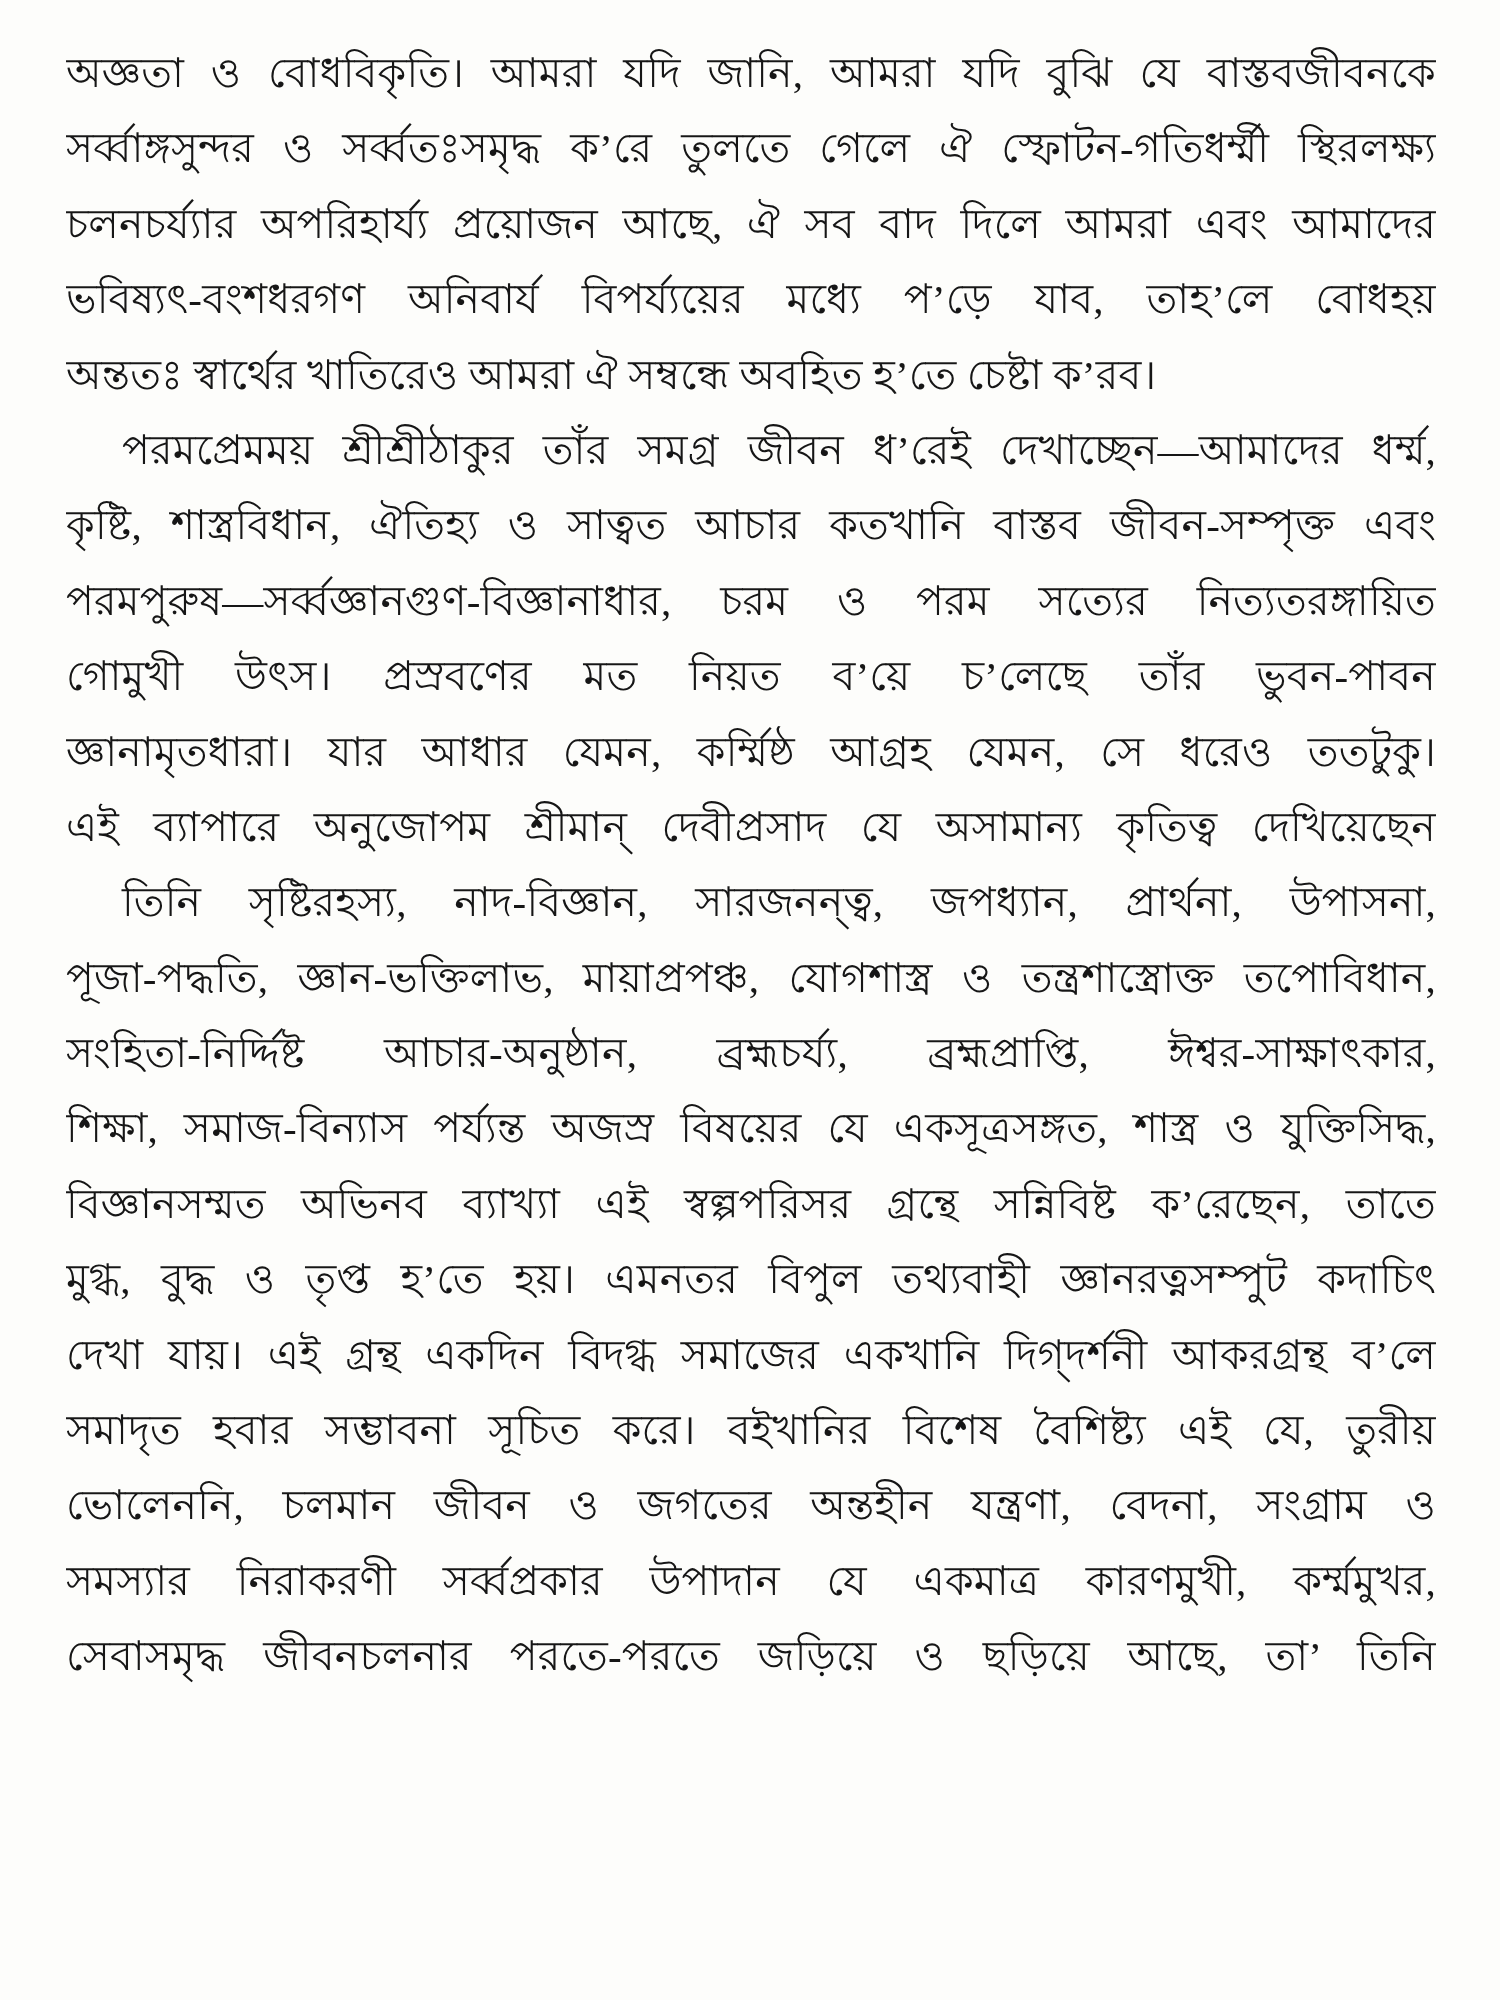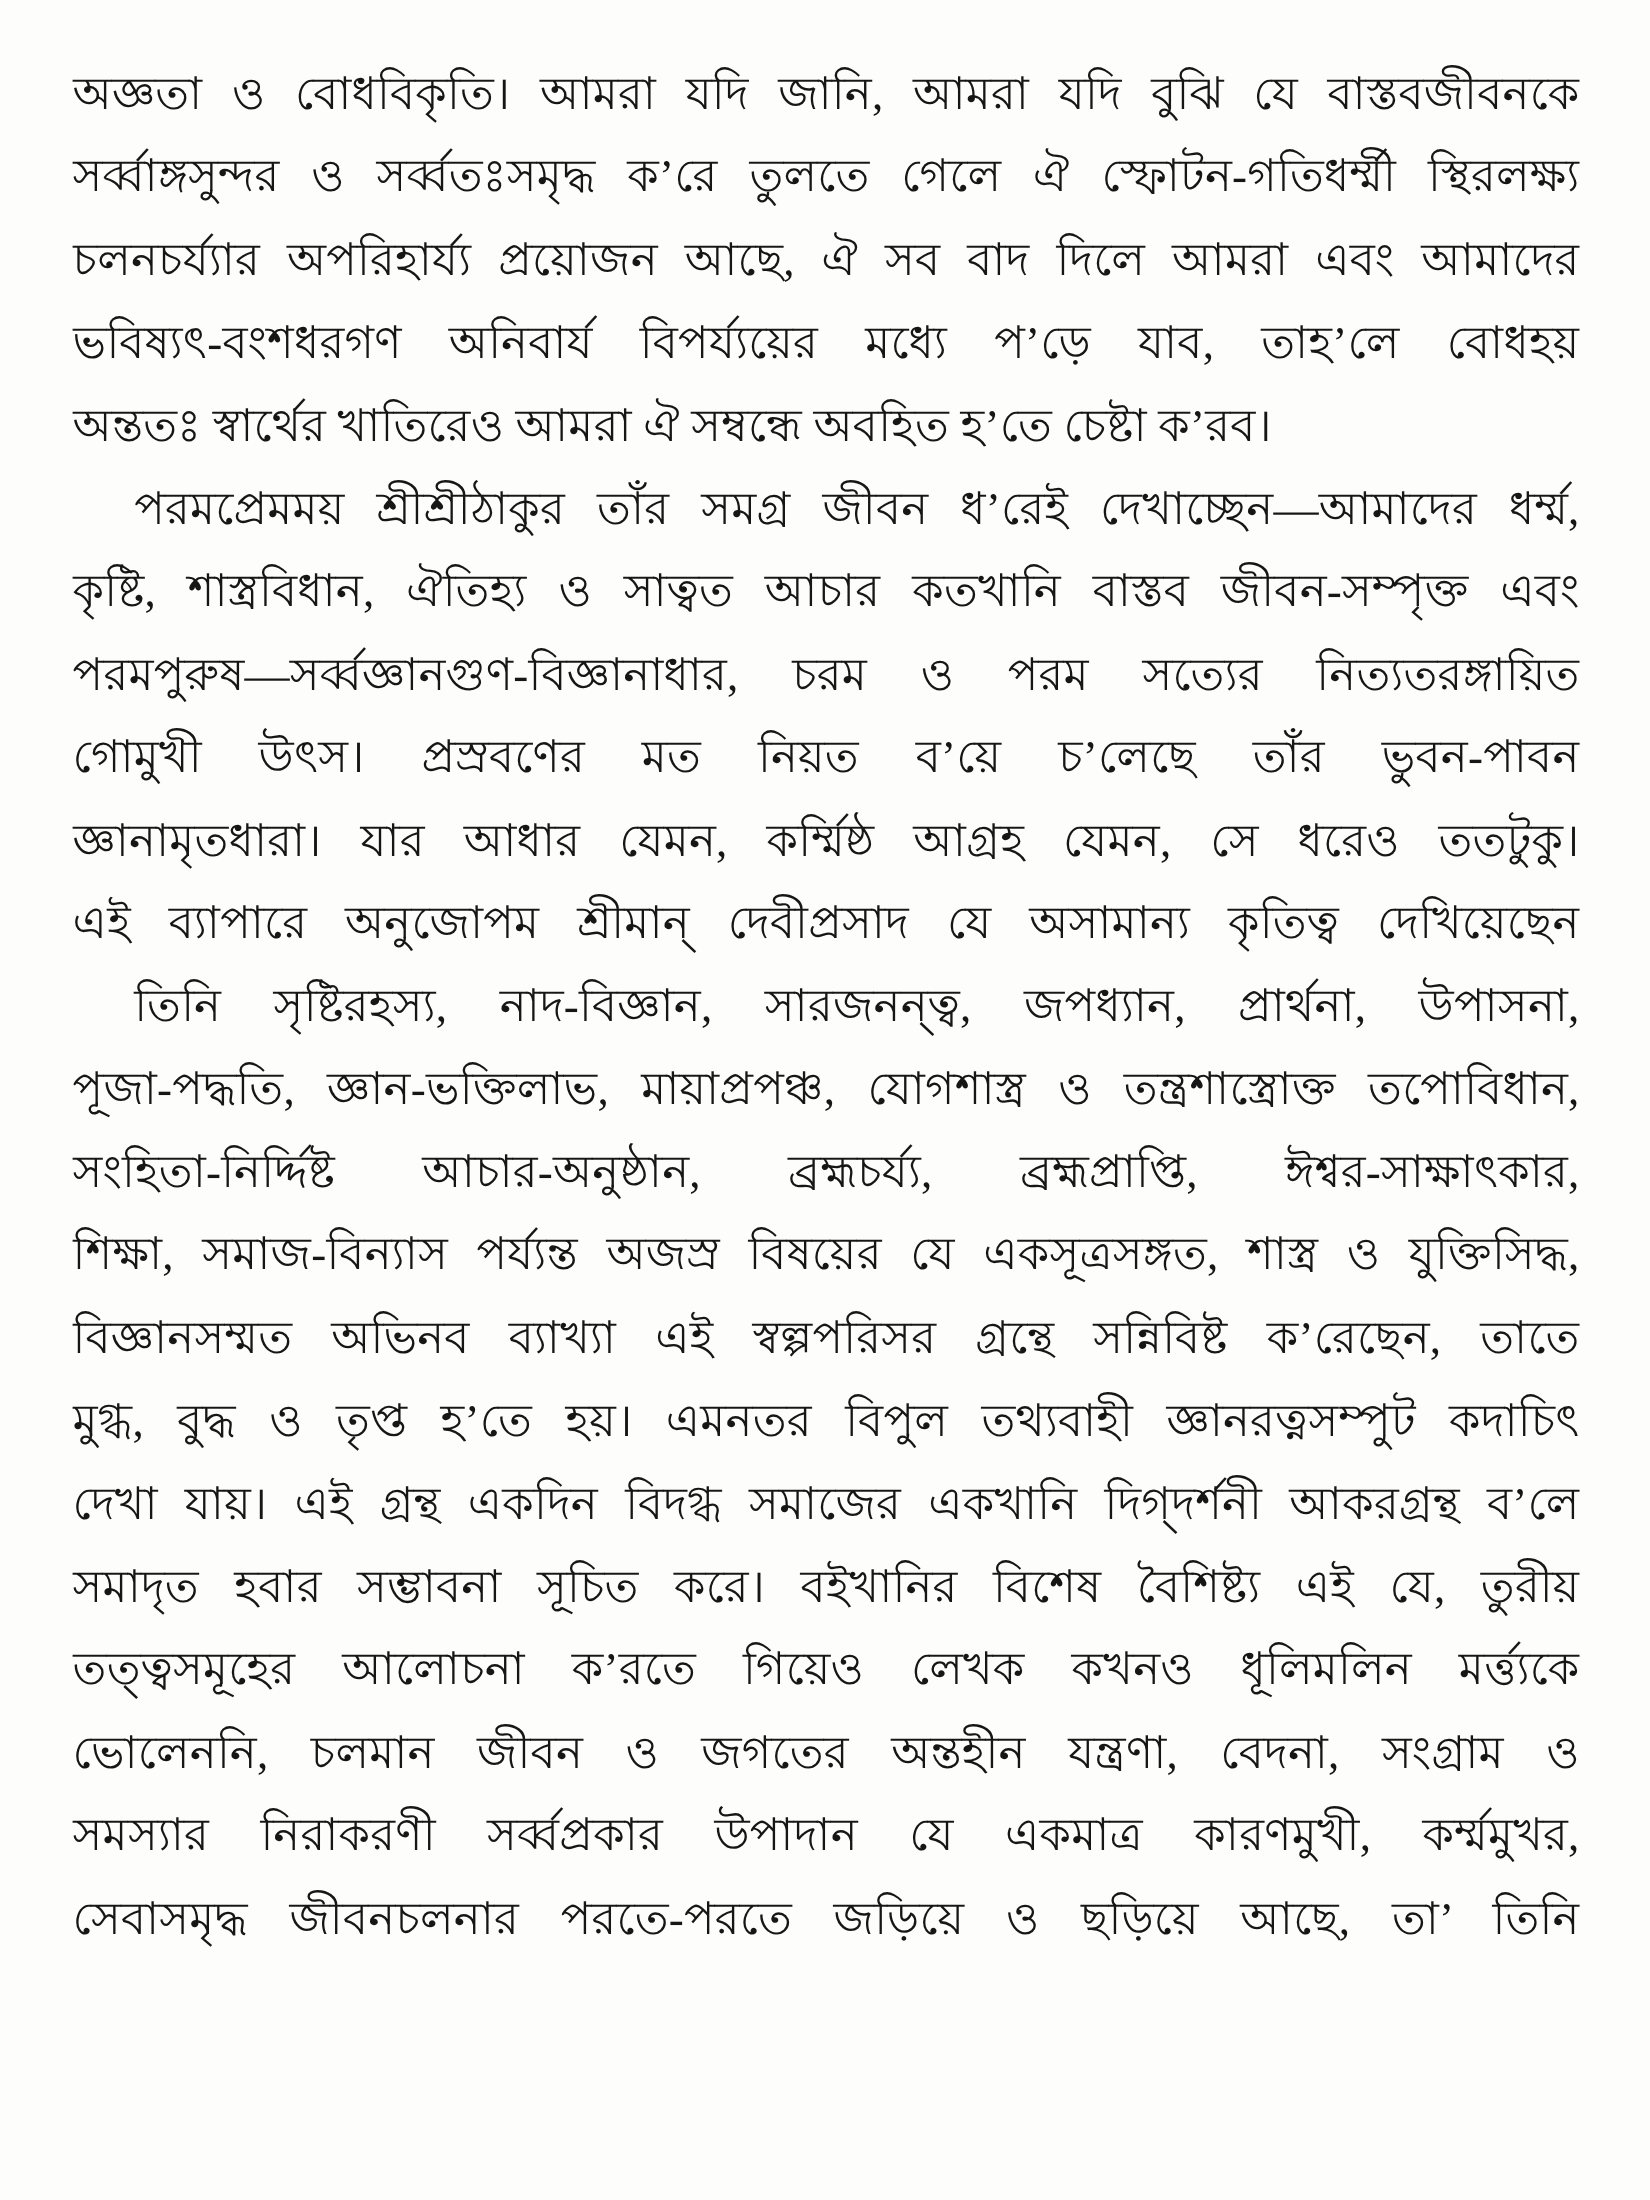--- a/index.html
+++ b/index.html
@@ -7,21 +7,21 @@
     padding: 0;
     background: #ffffff;
   }
   .page {
     position: relative;
     width: 1500px;
     height: 2000px;
     margin: 0 auto;
     background: #fdfdfb;
     box-sizing: border-box;
-    padding: 48px 64px 0 66px;
+    padding: 36px 64px 0 66px;
     overflow: hidden;
   }
   .text-block {
     width: 100%;
   }
   .paragraph {
     margin: 0;
     padding: 0;
   }
   .line {
@@ -64,19 +64,18 @@
       </div>
       <div class="paragraph">
         <div class="line indent">তিনি সৃষ্টিরহস্য, নাদ-বিজ্ঞান, সারজনন্ত্ব, জপধ্যান, প্রার্থনা, উপাসনা,</div>
         <div class="line">পূজা-পদ্ধতি, জ্ঞান-ভক্তিলাভ, মায়াপ্রপঞ্চ, যোগশাস্ত্র ও তন্ত্রশাস্ত্রোক্ত তপোবিধান,</div>
         <div class="line">সংহিতা-নির্দ্দিষ্ট আচার-অনুষ্ঠান, ব্রহ্মচর্য্য, ব্রহ্মপ্রাপ্তি, ঈশ্বর-সাক্ষাৎকার,</div>
         <div class="line">শিক্ষা, সমাজ-বিন্যাস পর্য্যন্ত অজস্র বিষয়ের যে একসূত্রসঙ্গত, শাস্ত্র ও যুক্তিসিদ্ধ,</div>
         <div class="line">বিজ্ঞানসম্মত অভিনব ব্যাখ্যা এই স্বল্পপরিসর গ্রন্থে সন্নিবিষ্ট ক’রেছেন, তাতে</div>
         <div class="line">মুগ্ধ, বুদ্ধ ও তৃপ্ত হ’তে হয়। এমনতর বিপুল তথ্যবাহী জ্ঞানরত্নসম্পুট কদাচিৎ</div>
         <div class="line">দেখা যায়। এই গ্রন্থ একদিন বিদগ্ধ সমাজের একখানি দিগ্‌দর্শনী আকরগ্রন্থ ব’লে</div>
         <div class="line">সমাদৃত হবার সম্ভাবনা সূচিত করে। বইখানির বিশেষ বৈশিষ্ট্য এই যে, তুরীয়</div>
-        <div class="line">তত্ত্বসমূহের আলোচনা ক’রতে গিয়েও লেখক কখনও ধূলিমলিন মর্ত্ত্যকে</div>
         <div class="line">ভোলেননি, চলমান জীবন ও জগতের অন্তহীন যন্ত্রণা, বেদনা, সংগ্রাম ও</div>
         <div class="line">সমস্যার নিরাকরণী সর্ব্বপ্রকার উপাদান যে একমাত্র কারণমুখী, কর্ম্মমুখর,</div>
         <div class="line">সেবাসমৃদ্ধ জীবনচলনার পরতে-পরতে জড়িয়ে ও ছড়িয়ে আছে, তা’ তিনি</div>
       </div>
     </div>
 </main>
 
 </body></html>

